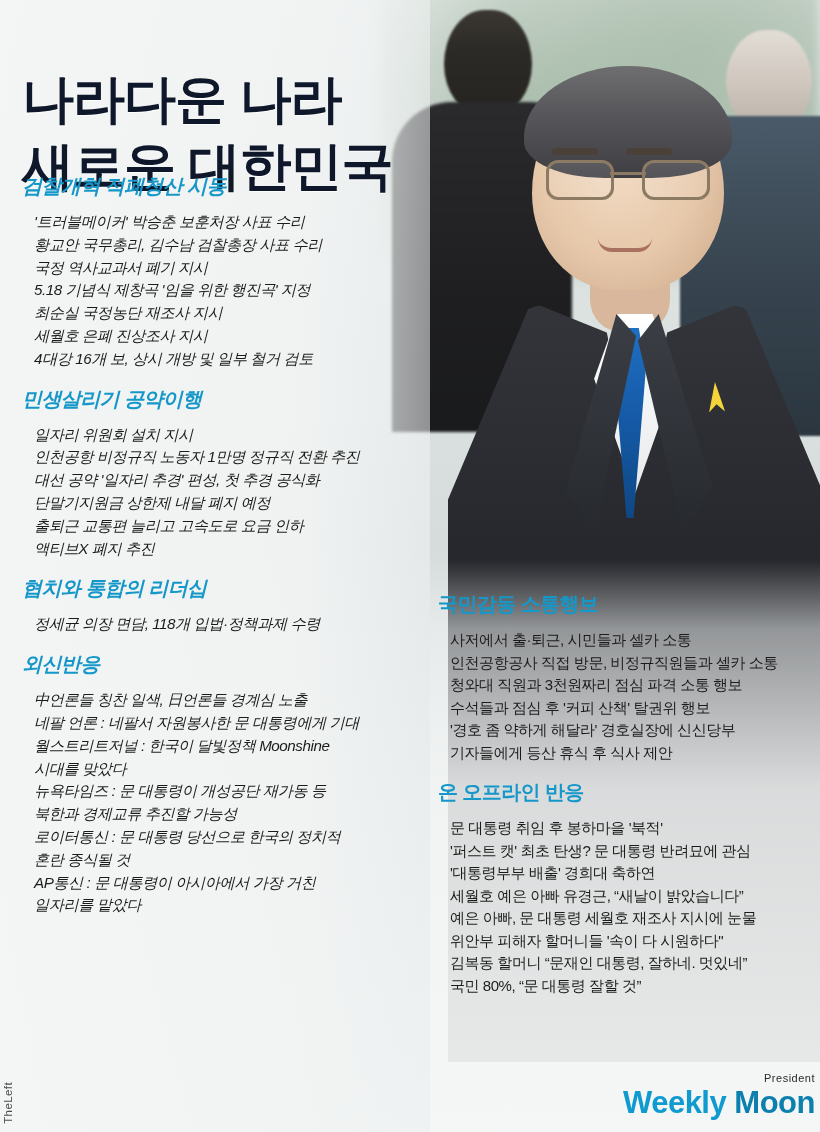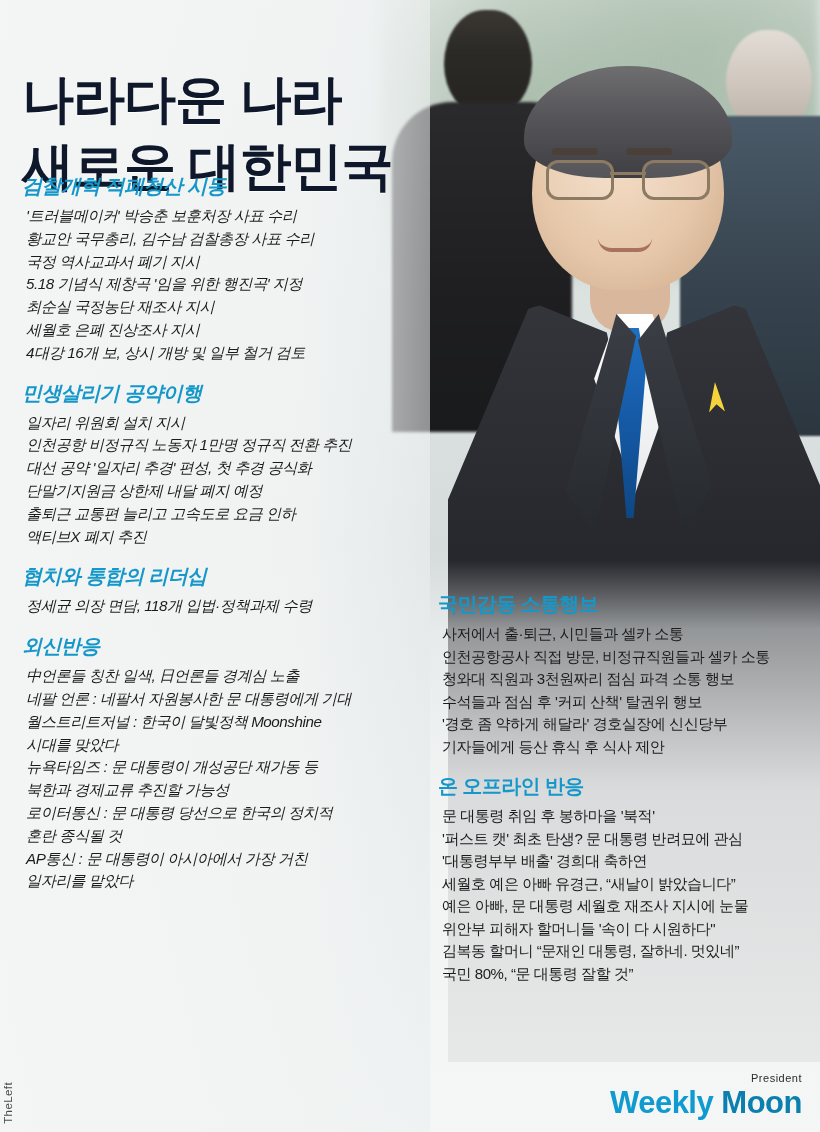--- a/index.html
+++ b/index.html
@@ -211,21 +211,21 @@
   .sec { margin-bottom: 16px; }
   .sec h3 {
     margin: 0 0 6px 0;
     color: #1597c9;
     font-size: 20px;
     font-weight: bold;
     letter-spacing: -0.6px;
     line-height: 1.25;
   }
   .sec ul {
-    margin: 4px; padding: 0; list-style: none;
+    margin: 12px; padding: 0; list-style: none;
   }
   .sec li {
     color: #1b1b1b;
     font-size: 15.2px;
     line-height: 1.5;
     letter-spacing: -0.45px;
     white-space: nowrap;
   }
   .col-right .sec li { font-size: 15px; }
   .col-right .sec h3 { font-size: 20px; }
@@ -237,21 +237,21 @@
     writing-mode: vertical-rl;
     transform: rotate(180deg);
     font-size: 11.5px;
     color: #4b4b4b;
     letter-spacing: 0.4px;
   }
 
   
   .brand {
     position: absolute;
-    right: 18px; bottom: 14px;
+    right: 5px; bottom: 14px;
     text-align: right;
     line-height: 1;
   }
   .brand .pres {
     font-size: 11px;
     color: #2a2a2a;
     letter-spacing: 0.5px;
     margin-bottom: 3px;
   }
   .brand .wm {

